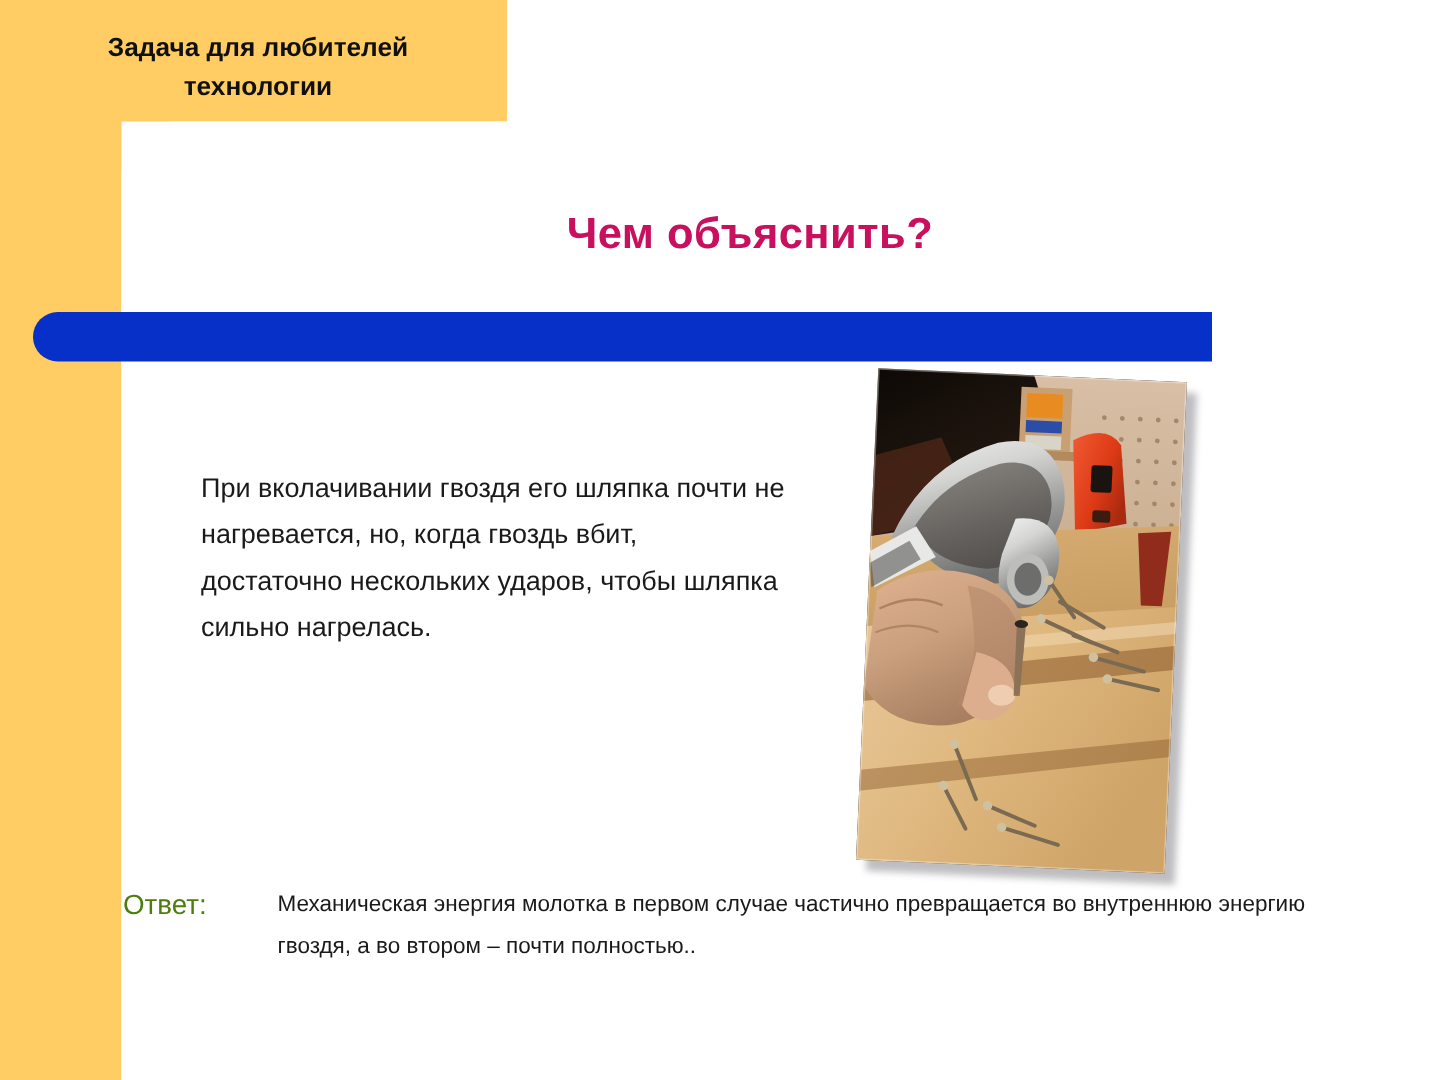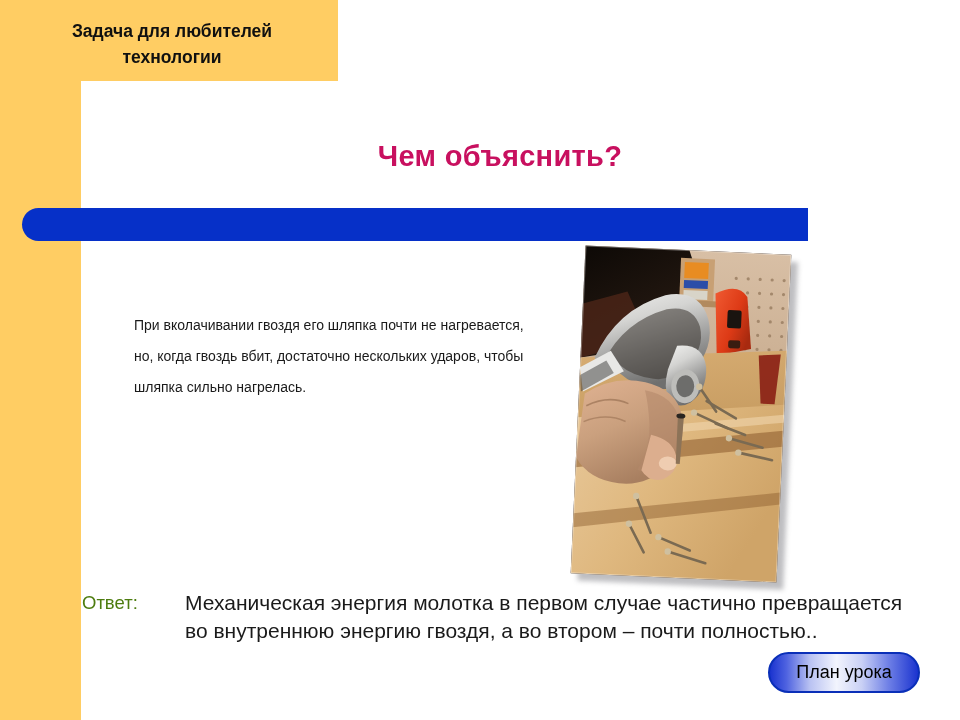--- a/index.html
+++ b/index.html
@@ -85,21 +85,21 @@
     border-top-left-radius: 17px;
     border-bottom-left-radius: 17px;
   }
 
   
   .body-text {
     position: absolute;
     left: 134px;
     top: 310px;
     width: 390px;
-    font-size: 14px;
+    font-size: 18px;
     color: #1a1a1a;
     line-height: 31px;
   }
 
   
   .answer-row {
     position: absolute;
     left: 82px;
     top: 589px;
     width: 830px;
@@ -110,21 +110,21 @@
     top: 0;
     font-size: 18.5px;
     color: #4d7c0f;
     line-height: 28px;
   }
   .answer-text {
     position: absolute;
     left: 103px;
     top: 0;
     width: 725px;
-    font-size: 21px;
+    font-size: 15px;
     color: #1a1a1a;
     line-height: 28px;
   }
 
   
   .photo-wrap {
     position: absolute;
     left: 578px;
     top: 250px;
     width: 206px;
@@ -327,15 +327,14 @@
         <rect x="0" y="0" width="206" height="328" fill="none" stroke="#ffffff" stroke-width="2" opacity="0.35"></rect>
       </svg>
     </div>
   </div>
 
   <div class="answer-row">
     <div class="answer-label">Ответ:</div>
     <div class="answer-text">Механическая энергия молотка в первом случае частично превращается во внутреннюю энергию гвоздя, а во втором – почти полностью..</div>
   </div>
 
-  <div class="plan-button">План урока</div>
 
 </div>
 
 </body></html>

